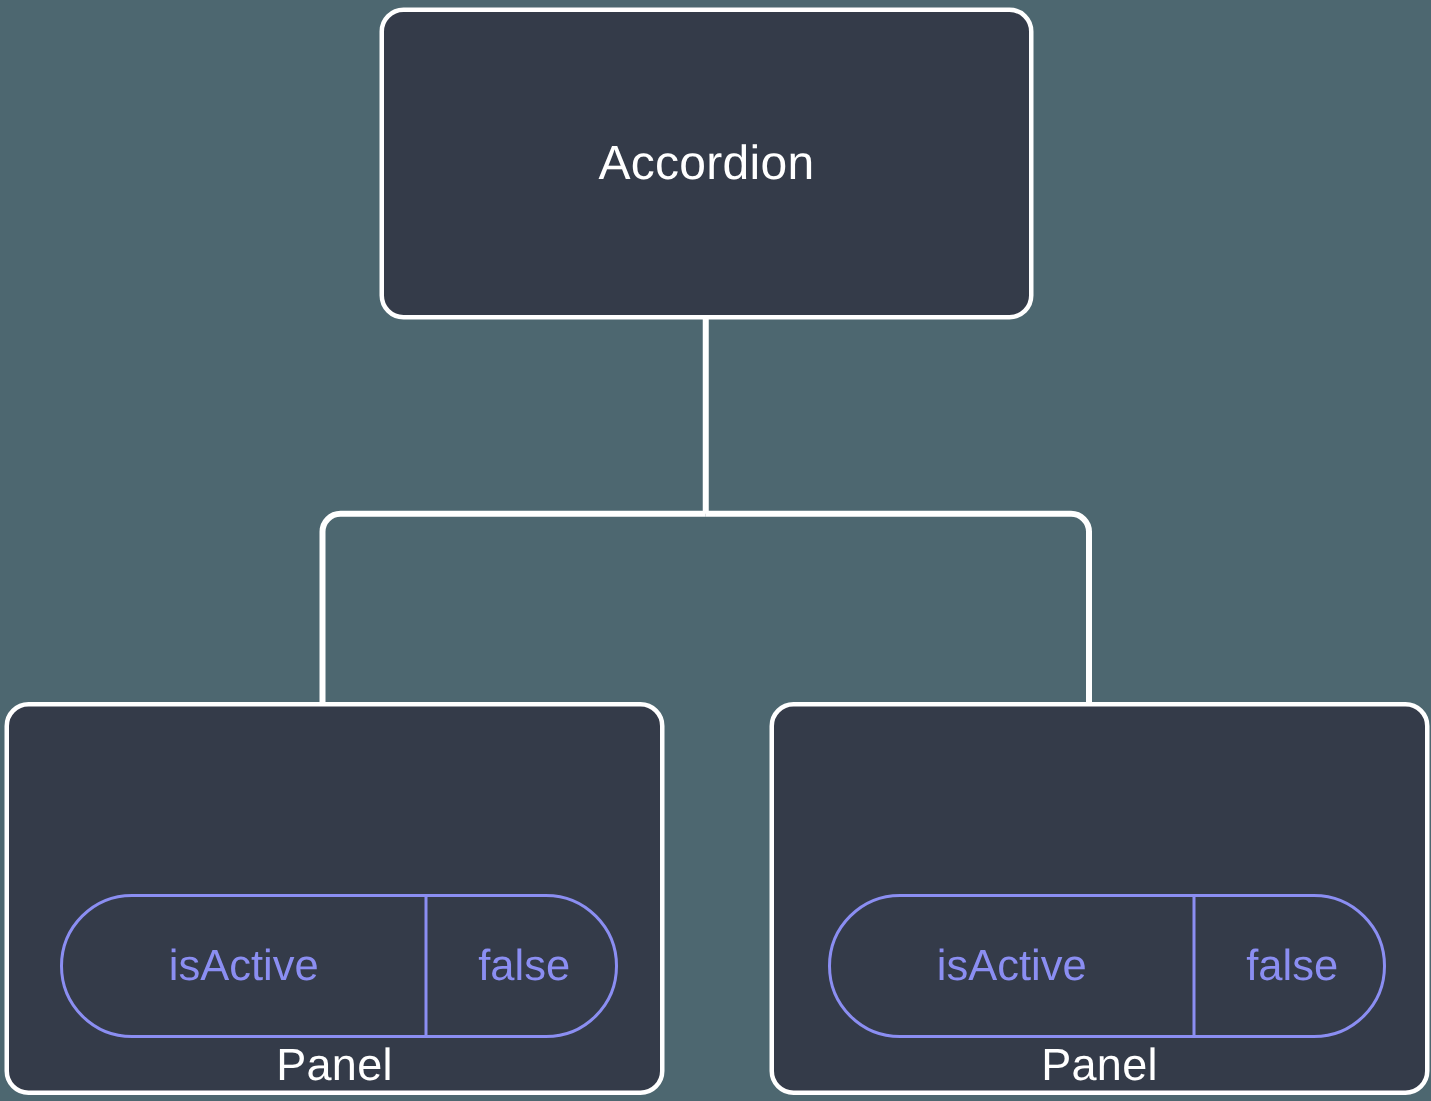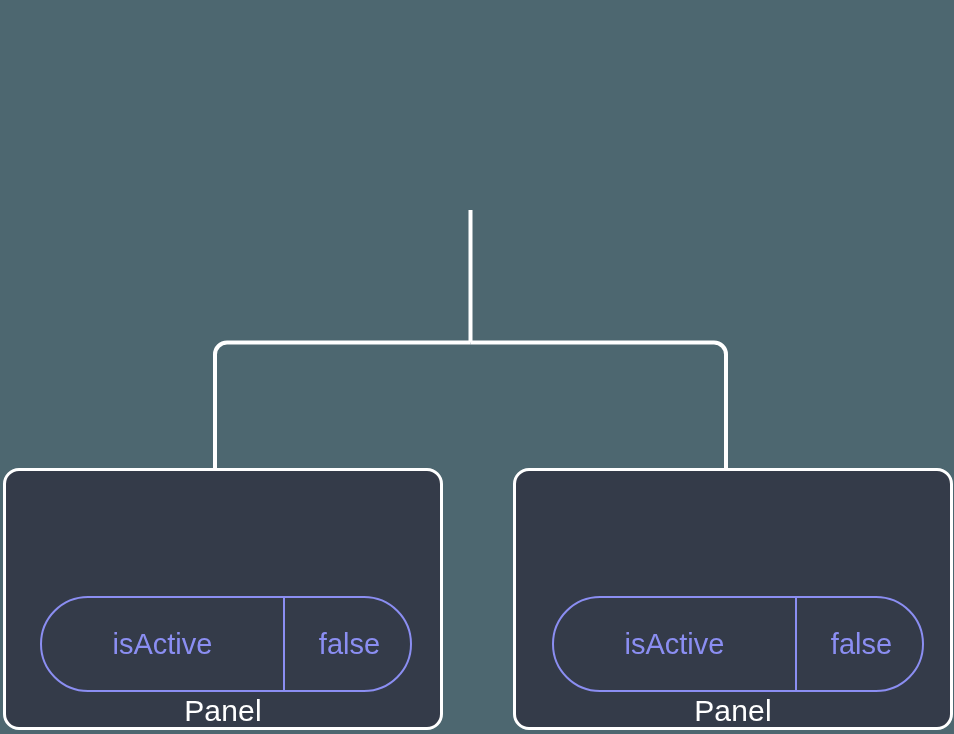--- a/index.html
+++ b/index.html
@@ -142,20 +142,23 @@
 
   <svg id="edges" viewBox="0 0 954 734" width="954" height="734" xmlns="http://www.w3.org/2000/svg">
 
     <path d="M 470.5 210 L 470.5 342.5" fill="none" stroke="#ffffff" stroke-width="4" stroke-linecap="butt"></path>
 
     <path d="M 470.5 342.5 L 227 342.5 A 12 12 0 0 0 215 354.5 L 215 470" fill="none" stroke="#ffffff" stroke-width="4" stroke-linecap="butt" stroke-linejoin="round"></path>
 
     <path d="M 470.5 342.5 L 714 342.5 A 12 12 0 0 1 726 354.5 L 726 470" fill="none" stroke="#ffffff" stroke-width="4" stroke-linecap="butt" stroke-linejoin="round"></path>
   </svg>
 
+  <div class="node root" id="node-accordion" style="background: rgb(52, 59, 73); border-color: rgb(255, 255, 255);">
+    <span class="node-title" style="color: rgb(255, 255, 255);">Accordion</span>
+  </div>
 
   <div class="node child" id="node-panel-left" style="background: rgb(52, 59, 73); border-color: rgb(255, 255, 255);">
     <span class="node-title" style="color: rgb(255, 255, 255);">Panel</span>
     <div class="state-pill" id="pill-left" style="border-color: rgb(139, 142, 242);">
       <span class="pill-cell key" style="color: rgb(139, 142, 242);">isActive</span>
       <span class="pill-cell value" style="color: rgb(139, 142, 242); border-left-color: rgb(139, 142, 242);">false</span>
     </div>
   </div>
 
   <div class="node child" id="node-panel-right" style="background: rgb(52, 59, 73); border-color: rgb(255, 255, 255);">

